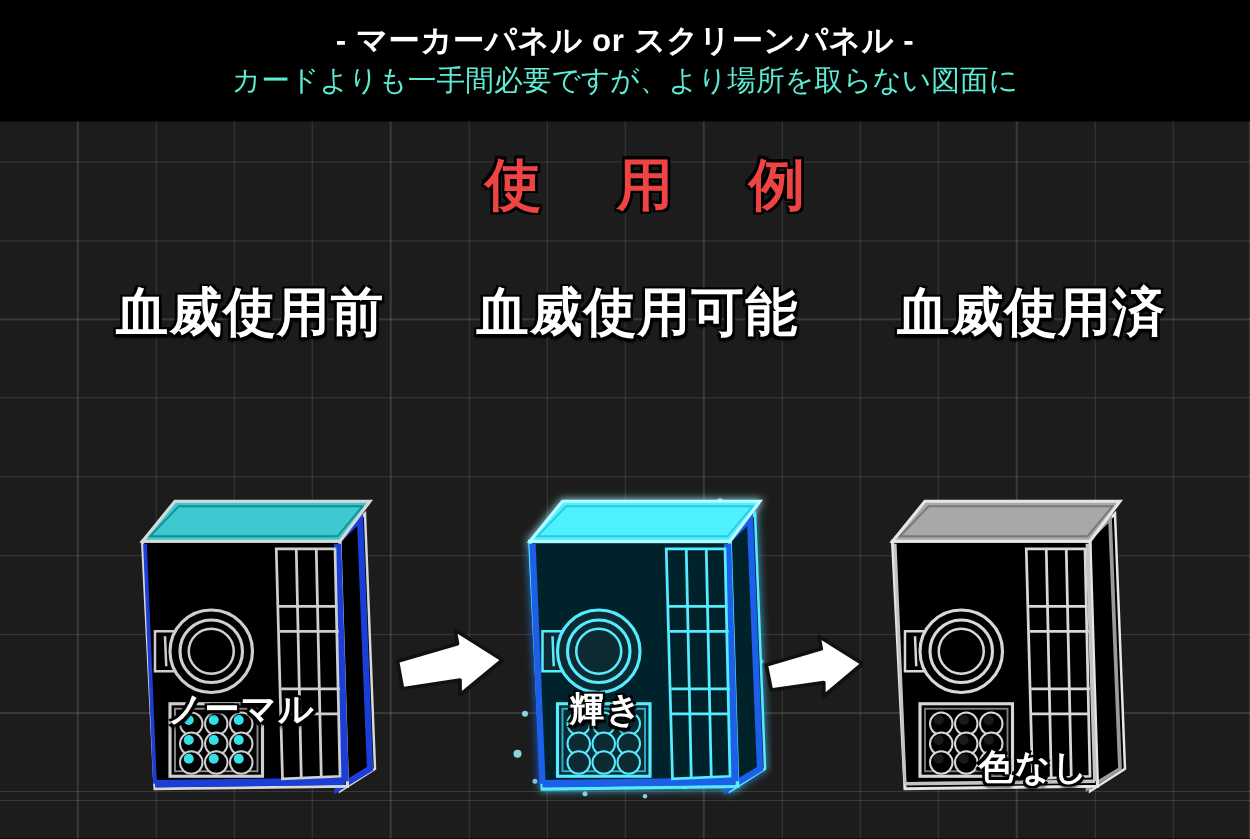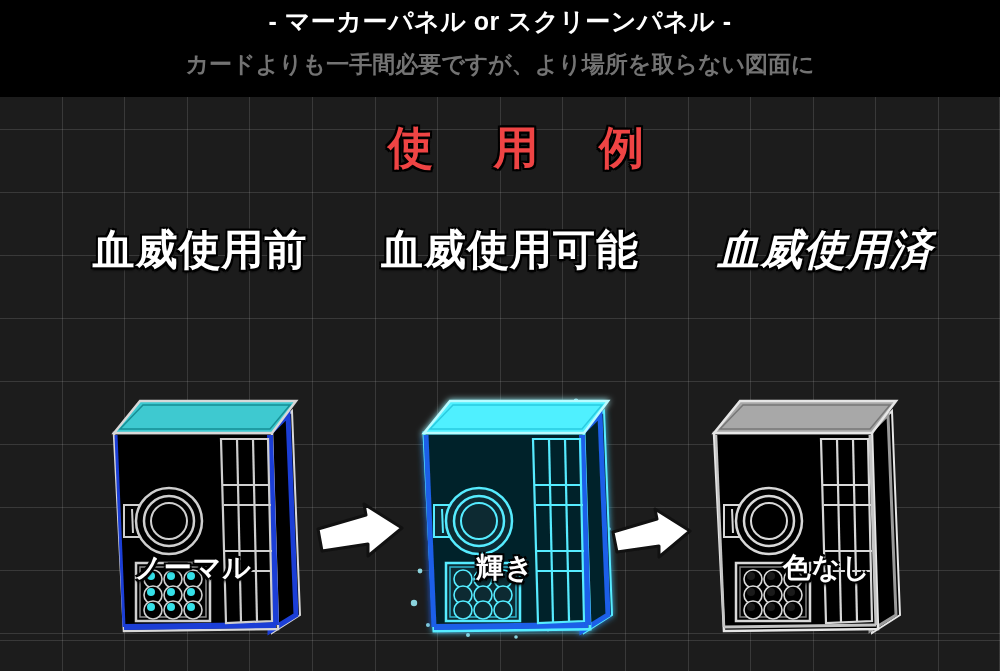--- a/index.html
+++ b/index.html
@@ -16,22 +16,22 @@
     background:#000;
     display:flex;flex-direction:column;align-items:center;justify-content:center;
     z-index:6;
   }
   .banner-line1{
     color:#fff;font-size:25px;font-weight:bold;line-height:1.1;
     letter-spacing:0.5px;white-space:nowrap;
     margin:0 0 5px 0;
   }
   .banner-line2{
-    color:#737373;font-size:23px;font-weight:bold;line-height:1.1;
-    letter-spacing:0px;white-space:nowrap;margin:12px;
+    color:#5eead4;font-size:23px;font-weight:normal;line-height:1.1;
+    letter-spacing:0px;white-space:nowrap;margin:0;
   }
 
   
   .board{
     position:absolute;left:0;top:97px;width:1000px;height:574px;
     background:
       repeating-linear-gradient(to right,  rgba(200,200,200,.17) 0 1px, transparent 1px 62.6px),
       repeating-linear-gradient(to bottom, rgba(200,200,200,.17) 0 1px, transparent 1px 63px),
       #1c1c1c;
     background-position: -1px 2px, 0 -31px, 0 0;
@@ -50,32 +50,32 @@
   }
   .col-head{
     position:absolute;top:222px;width:330px;text-align:center;
     color:#fff;font-size:42px;font-weight:bold;letter-spacing:1px;
     text-shadow:2px 2px 0 #000,-2px 2px 0 #000,2px -2px 0 #000,-2px -2px 0 #000,
                 0 3px 2px rgba(0,0,0,.9);
     z-index:4;
   }
   .col-head.c1{left:35px;}
   .col-head.c2{left:345px;}
-  .col-head.c3{left:660px;font-style:italic;}
+  .col-head.c3{left:660px;}
 
   .col-cap{
     position:absolute;top:549px;width:330px;text-align:center;
     color:#fff;font-size:28px;font-weight:bold;letter-spacing:1px;
     text-shadow:2px 2px 0 #000,-2px 2px 0 #000,2px -2px 0 #000,-2px -2px 0 #000,
                 0 3px 3px rgba(0,0,0,.9);
     z-index:4;
   }
   .col-cap.c1{left:28px;}
-  .col-cap.c2{left:340px;}
-  .col-cap.c3{left:662px;}
+  .col-cap.c2{left:320px;}
+  .col-cap.c3{left:662px;margin-top:46px;}
 
   
   .device{position:absolute;z-index:3;}
   .device.d1{left:100px;top:296px;}
   .device.d2{left:408px;top:292px;}
   .device.d3{left:700px;top:296px;}
   .arrow{position:absolute;z-index:3;}
   .arrow.a1{left:312px;top:402px;}
   .arrow.a2{left:608px;top:408px;}
 </style>

